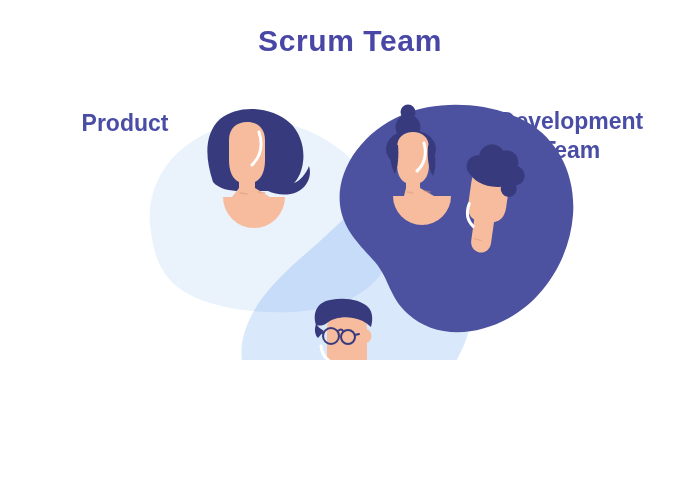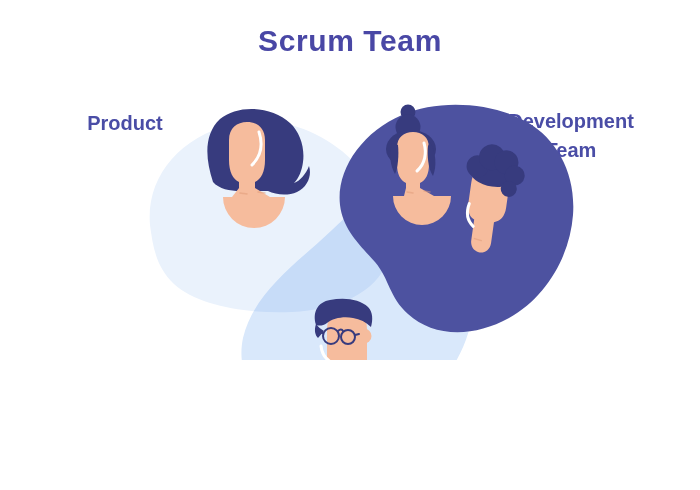--- a/index.html
+++ b/index.html
@@ -8,21 +8,21 @@
     background:var(--c-background,#ffffff);
     font-family:"Liberation Sans","DejaVu Sans",sans-serif;
   }
   .title{
     position:absolute;top:24px;left:0;width:700px;
     text-align:center;font-size:30px;font-weight:700;letter-spacing:.02em;
     color:var(--c-title-text,#4947a5);
   }
   .role-label{
     position:absolute;width:150px;text-align:center;
-    font-size:20px;font-weight:700;line-height:29px;
+    font-size:23px;font-weight:700;line-height:29px;
     color:var(--c-label-text,#4a4da6);
   }
   .role-label span{display:block;}
   #label-po{left:50px;top:109px;}
   #label-dev{left:496px;top:107px;}
   #label-sm{left:168px;top:357px;}
   svg.scene{position:absolute;left:0;top:0;}
   .blob-light{mix-blend-mode:multiply;}
 </style>
 </head>

